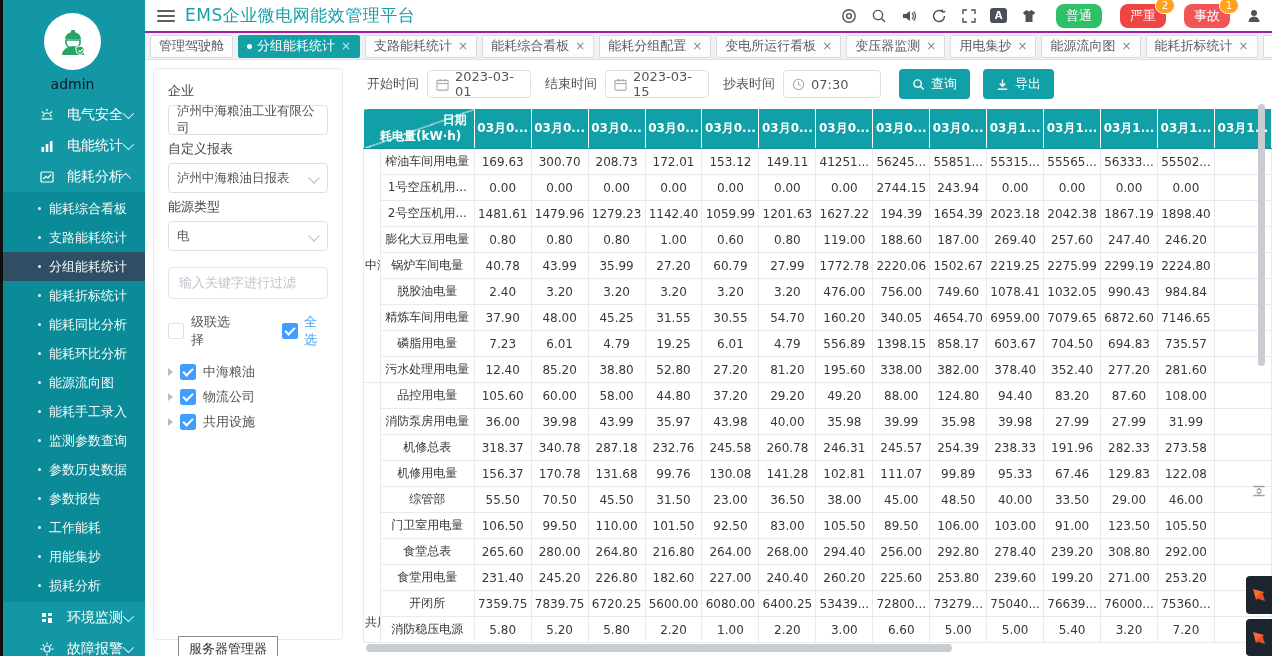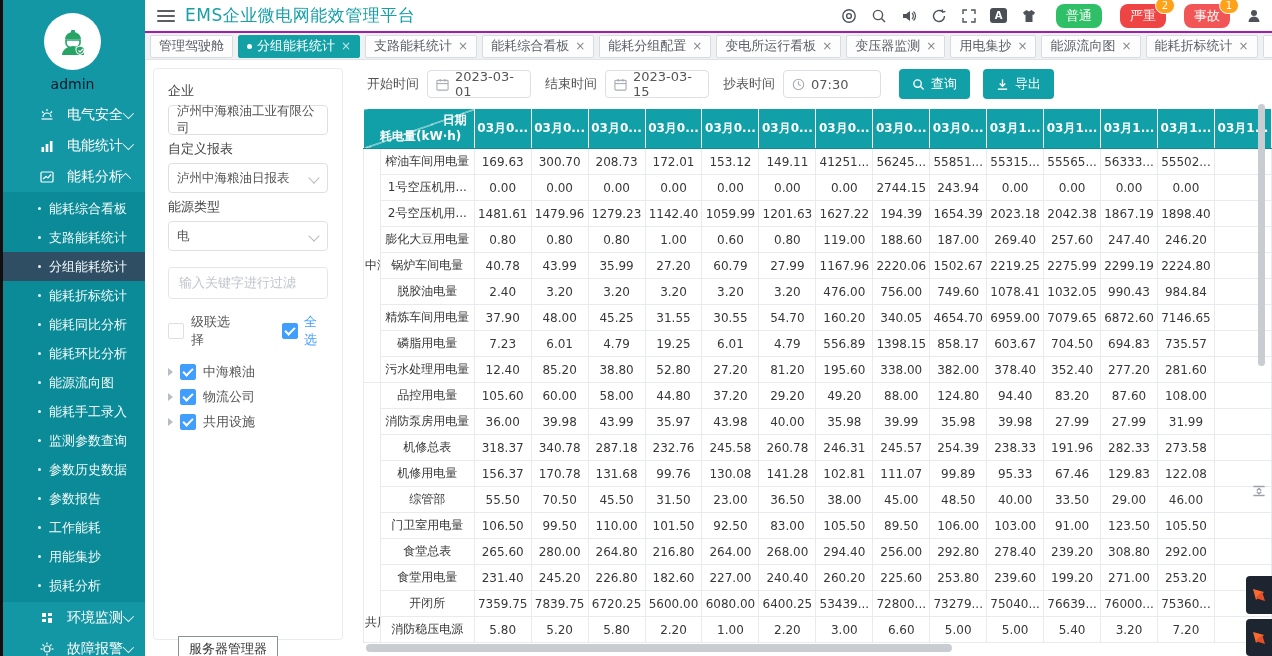--- a/index.html
+++ b/index.html
@@ -561,21 +561,21 @@
             <td></td>
           </tr>
           <tr>
             <td class="rname">锅炉车间电量</td>
             <td>40.78</td>
             <td>43.99</td>
             <td>35.99</td>
             <td>27.20</td>
             <td>60.79</td>
             <td>27.99</td>
-            <td>1167.96</td>
+            <td>1772.78</td>
             <td>2220.06</td>
             <td>1502.67</td>
             <td>2219.25</td>
             <td>2275.99</td>
             <td>2299.19</td>
             <td>2224.80</td>
             <td></td>
           </tr>
           <tr>
             <td class="rname">脱胶油电量</td>

